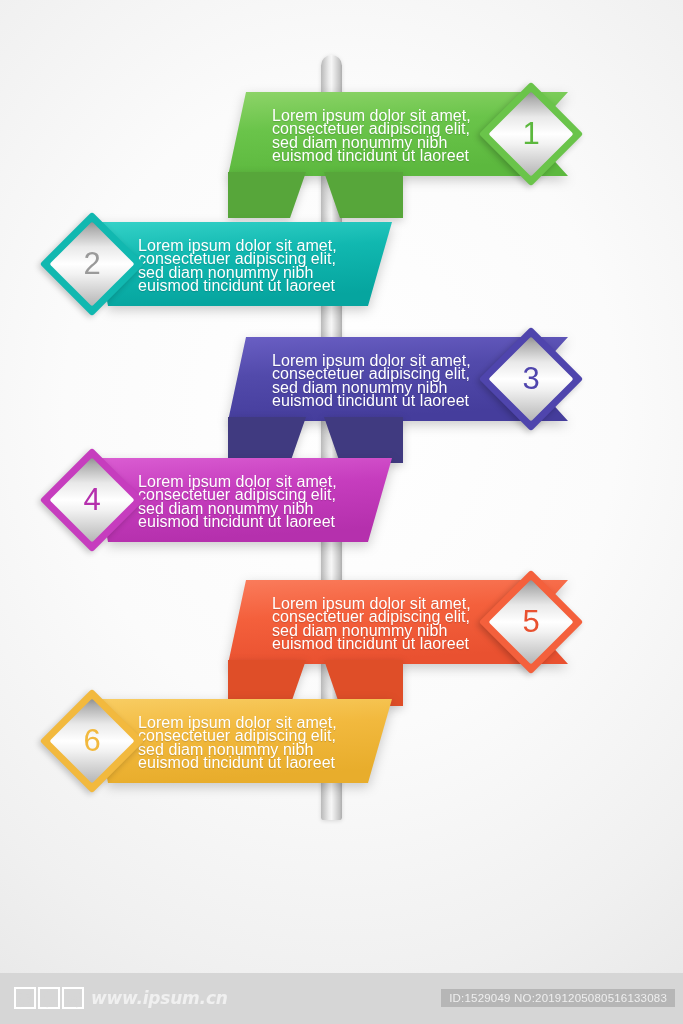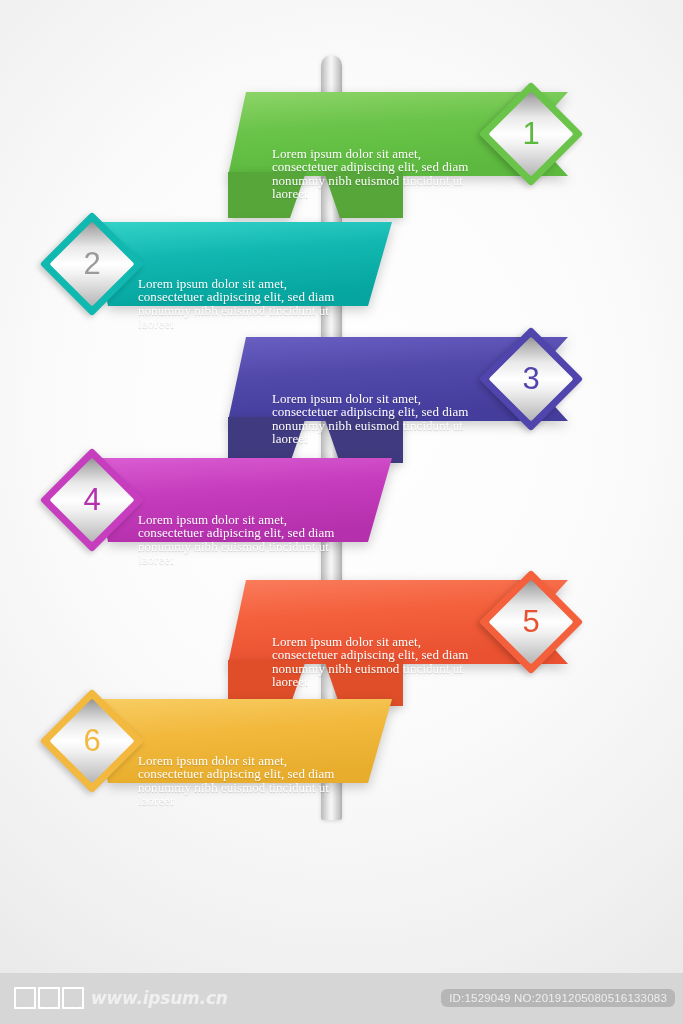--- a/index.html
+++ b/index.html
@@ -62,28 +62,27 @@
     position: absolute;
     z-index: 2;
     filter: drop-shadow(0 3px 4px rgba(0,0,0,0.18));
   }
 
   
   .btext {
     position: absolute;
     z-index: 6;
     color: #ffffff;
-    font-size: 13px;
+    font-size: 16px;
     line-height: 13.4px;
-    font-family: Liberation Serif, serif;
+    font-family: Liberation Sans, sans-serif;
     letter-spacing: 0.05px;
     text-shadow: 0 1px 1px rgba(0,0,0,0.16);
     width: 209px;
     pointer-events: none;
-    margin-top: 38px;
   }
 
   
   .badge {
     position: absolute;
     width: 74px;
     height: 74px;
     z-index: 7;
   }
   .badge .dia-outer {
@@ -165,21 +164,20 @@
   .id-badge {
     position: absolute;
     right: 8px;
     top: 16px;
     background: #b6b6b6;
     color: #efefef;
     font-size: 11.5px;
     font-family: "Liberation Sans", sans-serif;
     padding: 3px 8px;
     letter-spacing: 0.2px;
-    border-radius: 6px;
   }
 </style>
 </head>
 <body>
 
 <div id="stage">
 
   <div class="pole"></div>
 
   <div class="row" style="top:92px;">

